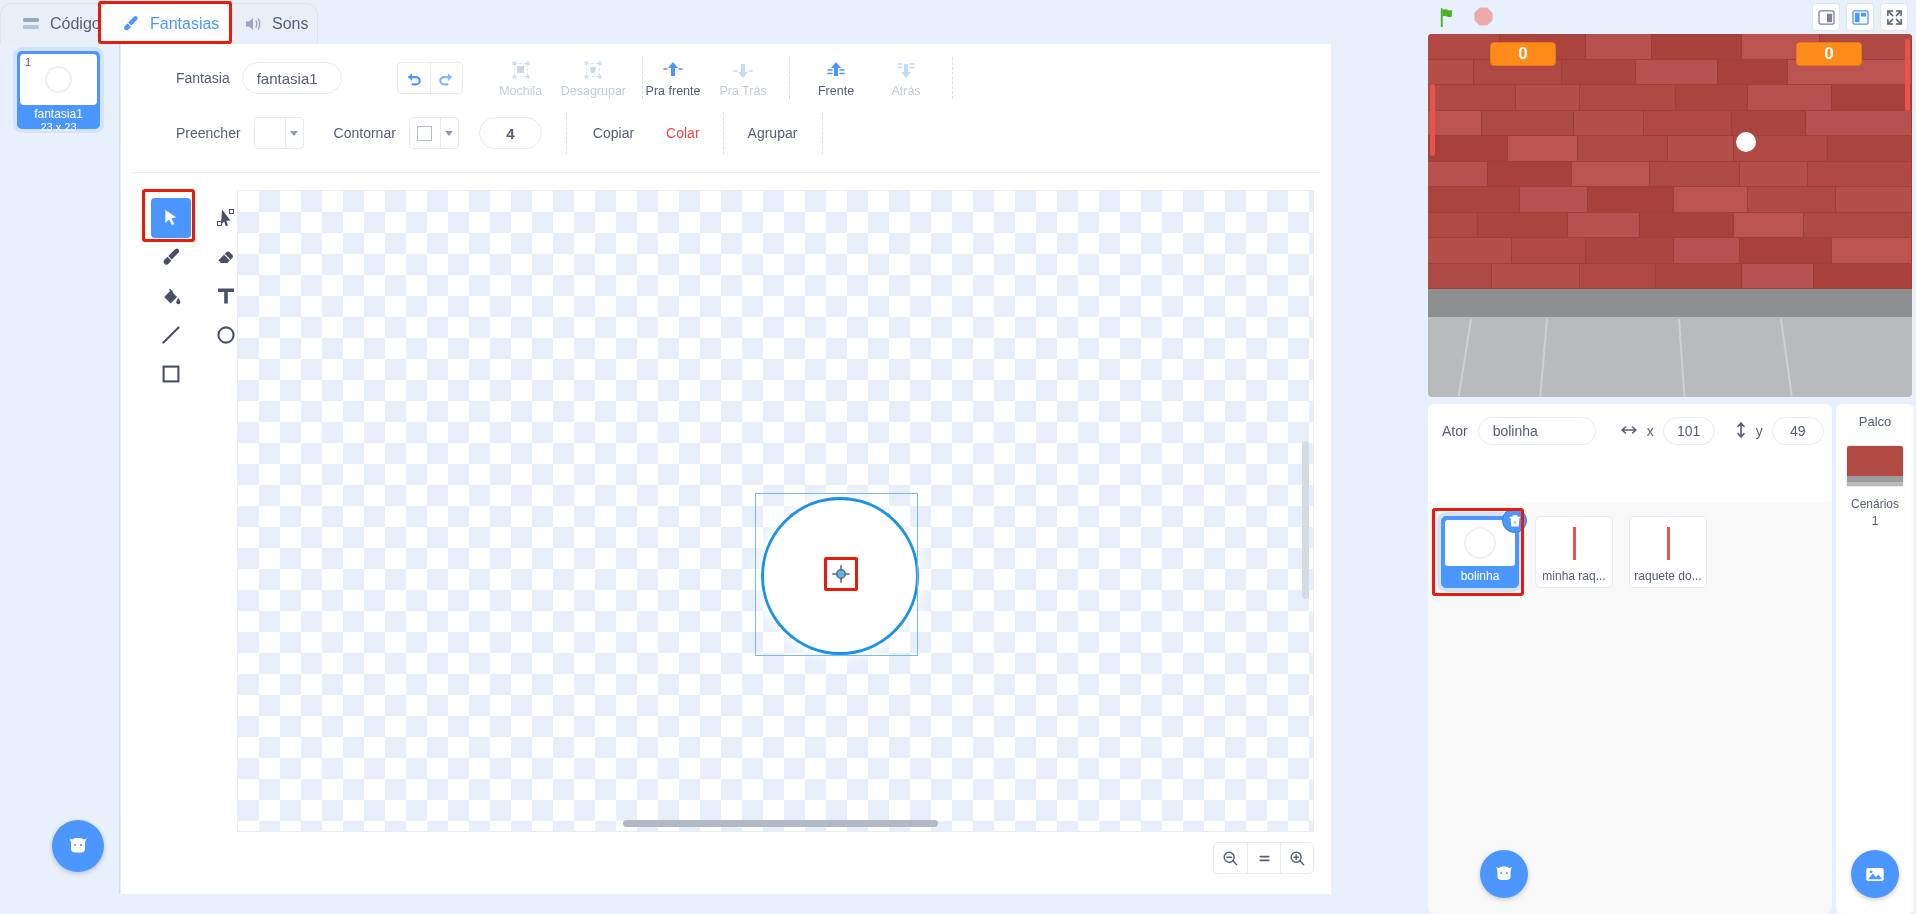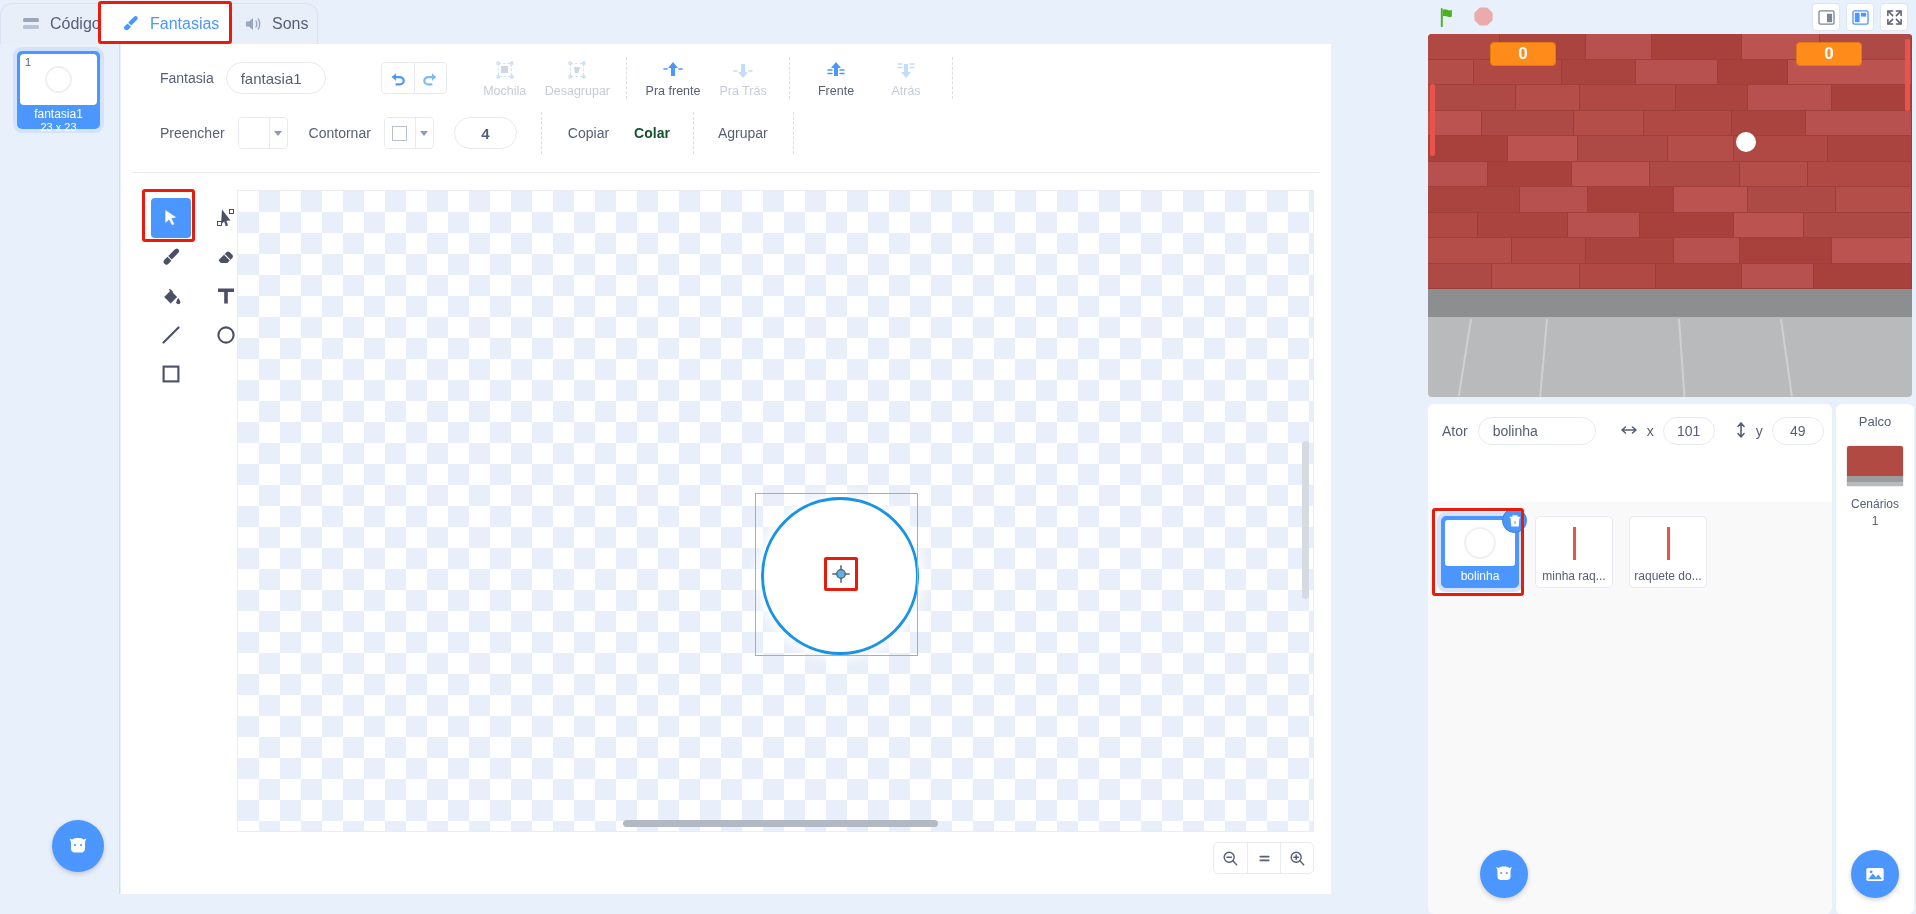--- a/index.html
+++ b/index.html
@@ -61,21 +61,21 @@
     position:absolute; left:8px; top:5px; font-size:11px; color:#575e75; z-index:2;
   }
   .costume-name { position:absolute; left:0; top:56px; width:100%; text-align:center; font-size:12px; }
   .costume-size { position:absolute; left:0; top:70px; width:100%; text-align:center; font-size:11px; }
 
   
   .paint {
     position:absolute; left:121px; top:44px; right:585px; height:850px;
     background:#fff;
   }
-  .paint-toolbar { position:absolute; left:0; top:0; right:0; height:120px;text-align:center; }
+  .paint-toolbar { position:absolute; left:16px; top:0; right:0; height:120px;text-align:center; }
   .row { position:absolute; left:0; right:0; display:flex; align-items:center; }
   .row1 { top:12px; height:44px; }
   .row2 { top:66px; height:46px; }
 
   .lbl { font-size:14px; color:#575e75; }
   .inp {
     border:1px solid #e7ebf0; border-radius:20px; height:32px;
     display:flex; align-items:center; padding:0 14px;
     font-size:15px; color:#575e75; background:#fff;
   }
@@ -372,21 +372,21 @@
                 <rect x="16.1" y="2.5" width="3.4" height="3.4" fill="#cfe0f7"></rect>
                 <rect x="2.5" y="16.1" width="3.4" height="3.4" fill="#cfe0f7"></rect>
                 <rect x="16.1" y="16.1" width="3.4" height="3.4" fill="#cfe0f7"></rect>
               </svg>
           </span>
           <span class="tl">Desagrupar</span>
         </div>
 
         <div class="divider" style="margin-left:16px;"></div>
 
-        <div class="toolbtn" style="margin-left:16px;">
+        <div class="toolbtn" style="">
           <span class="glyph">
             <svg width="22" height="22" viewBox="0 0 22 22">
                 <path d="M11 3l5 6h-3v8h-4V9H6z" fill="#4c97ff"></path>
                 <path d="M2 10h3M17 10h3" stroke="#4c97ff" stroke-width="1.6" stroke-linecap="round"></path>
               </svg>
           </span>
           <span class="tl">Pra frente</span>
         </div>
         <div class="toolbtn disabled" style="margin-left:10px;">
           <span class="glyph">
@@ -422,34 +422,34 @@
         <div class="divider" style="margin-left:16px;"></div>
       </div>
 
       <div class="row row2">
         <span class="lbl" style="margin-left:39px;">Preencher</span>
         <div class="swatch-group" style="margin-left:13px;">
           <div class="swatch"></div>
           <div class="caret"></div>
         </div>
 
-        <span class="lbl" style="margin-left:21px;">Contornar</span>
+        <span class="lbl" style="margin-left:30px;">Contornar</span>
         <div class="swatch-group" style="margin-left:13px;">
           <div class="swatch">
             <span style="width:15px;height:15px;border:1.6px solid #b9c1d1;display:block;"></span>
           </div>
           <div class="caret"></div>
         </div>
 
         <div class="inp" style="margin-left:20px;width:63px;justify-content:center;font-weight:bold;">4</div>
 
         <div class="divider" style="margin-left:24px;"></div>
 
         <span class="lbl" style="margin-left:26px;">Copiar</span>
-        <span class="lbl" style="margin-left:25px;color:#14532d;font-weight:bold;">Colar</span>
+        <span class="lbl" style="margin-left:32px;color:#ef4444;">Colar</span>
 
         <div class="divider" style="margin-left:23px;"></div>
 
         <span class="lbl" style="margin-left:24px;">Agrupar</span>
 
         <div class="divider" style="margin-left:25px;"></div>
       </div>
     </div>
 
     <div class="hairline"></div>

